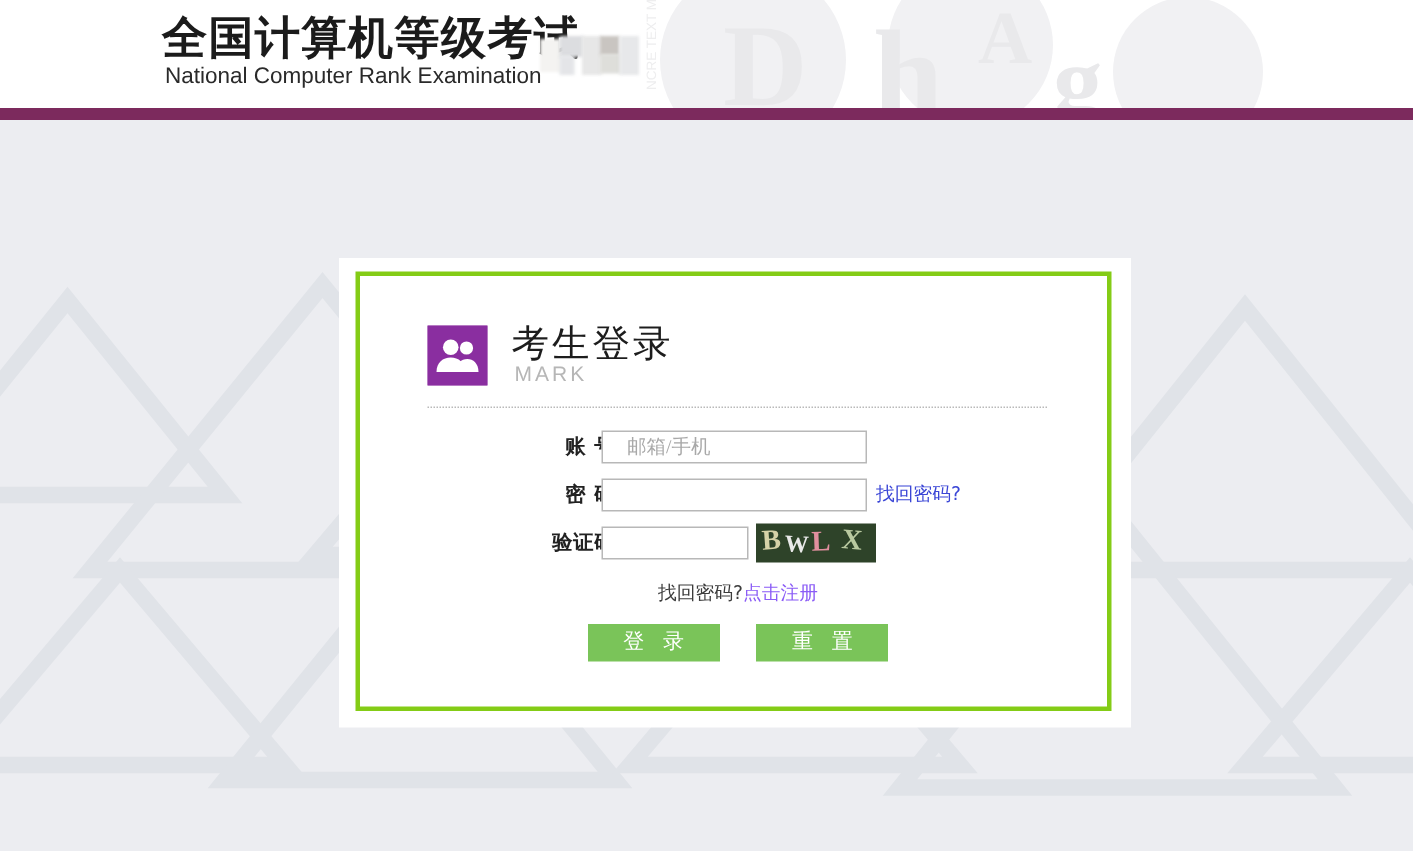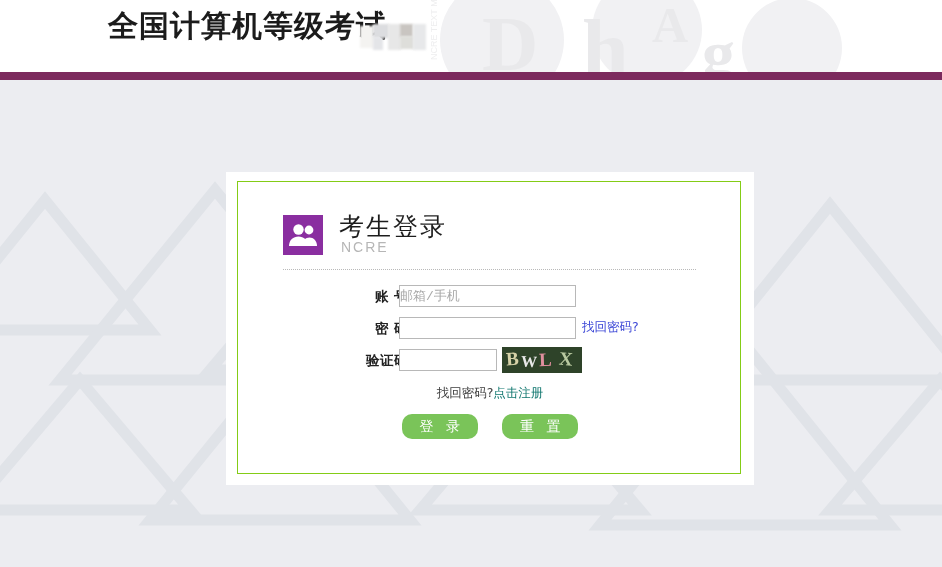--- a/index.html
+++ b/index.html
@@ -118,21 +118,21 @@
     width: 528px;
     height: 313px;
     background: #ffffff;
     z-index: 5;
   }
   #login-inner {
     position: absolute;
     left: 11px; top: 9px;
     width: 504px;
     height: 293px;
-    border: 1px solid #84cc16;
+    border: 3px solid #84cc16;
     box-sizing: border-box;
     background: #ffffff;
   }
 
   #login-heading {
     position: absolute;
     left: 45px; top: 33px;
     height: 42px;
   }
   #user-icon {
@@ -195,22 +195,22 @@
   .text-input {
     position: absolute;
     left: 161px;
     width: 177px;
     height: 22px;
     box-sizing: border-box;
     border: 1px solid #b8b8b8;
     background: #ffffff;
     font-size: 13px;
     color: #333333;
-    padding: 0 0;
-    font-family: Liberation Mono, monospace;
+    padding: 0 16px;
+    font-family: Liberation Serif, serif;
     outline: none;
   }
   .text-input::placeholder { color: #a8a8a8; }
   .captcha-input {
     width: 98px;
   }
   #captcha-img {
     position: absolute;
     left: 264px;
     top: -2px;
@@ -241,38 +241,38 @@
     position: absolute;
     left: 0; top: 100px;
     width: 504px;
     text-align: center;
     font-size: 12.5px;
     color: #3c3c3c;
     font-family: "DejaVu Sans", sans-serif;
     white-space: nowrap;
   }
   #register-link {
-    color: #0f766e;
+    color: #8b5cf6;
     text-decoration: none;
     cursor: pointer;
   }
 
   #button-row {
     position: absolute;
     left: 0; top: 129px;
     width: 504px;
     text-align: center;
   }
   .green-btn {
     display: inline-block;
-    width: 76px;
+    width: 88px;
     height: 25px;
     line-height: 25px;
     border: none;
-    border-radius: 10px;
+    border-radius: 0;
     background: #7ac459;
     color: #ffffff;
     font-size: 14px;
     letter-spacing: 4px;
     text-indent: 4px;
     font-family: "DejaVu Sans", sans-serif;
     cursor: pointer;
     margin: 0 10px;
     padding: 0;
     vertical-align: top;
@@ -311,20 +311,21 @@
       <text x="270" y="42" font-size="50">A</text>
       <text x="320" y="76" font-size="66">g</text>
     </g>
     <g fill="#eeeeef" font-family="Liberation Sans, sans-serif" font-size="9">
       <text x="55" y="60" transform="rotate(-90 55 60)">NCRE TEXT MARK</text>
     </g>
   </svg>
 
 
   <div id="title-cn">全国计算机等级考试</div>
+  <div id="title-en">National Computer Rank Examination</div>
 
   <div id="redaction">
     <span style="left:0;top:2px;width:14px;height:22px;background:#f4f3f1;"></span>
     <span style="left:13px;top:0;width:16px;height:14px;background:#dcdde0;"></span>
     <span style="left:13px;top:13px;width:10px;height:13px;background:#e4e5e8;"></span>
     <span style="left:28px;top:0;width:13px;height:26px;background:#e7e7e7;"></span>
     <span style="left:40px;top:0;width:13px;height:13px;background:#c9c5c1;"></span>
     <span style="left:40px;top:12px;width:14px;height:13px;background:#dededa;"></span>
     <span style="left:53px;top:0;width:13px;height:26px;background:#e7e8ea;"></span>
   </div>
@@ -337,21 +338,21 @@
 
     <div id="login-heading">
       <svg id="user-icon" viewBox="0 0 40 40">
         <rect width="40" height="40" fill="#8a2ea0"></rect>
         <circle cx="15.5" cy="14.5" r="5.2" fill="#ffffff"></circle>
         <path d="M6 31 c0 -6.2 4.3 -9.6 9.5 -9.6 c5.2 0 9.5 3.4 9.5 9.6 z" fill="#ffffff"></path>
         <circle cx="26" cy="15" r="4.4" fill="#ffffff"></circle>
         <path d="M19 31 c0 -5.6 3.6 -8.6 7.5 -8.6 c3.9 0 7.5 3 7.5 8.6 z" fill="#ffffff"></path>
       </svg>
       <div id="heading-title">考生登录</div>
-      <div id="heading-sub">NCRE</div>
+      <div id="heading-sub">MARK</div>
     </div>
 
     <div id="heading-divider"></div>
 
     <div id="form-area">
 
       <div class="form-row">
         <div class="field-label">账 号:</div>
         <input class="text-input" type="text" placeholder="邮箱/手机" style="">
       </div>

